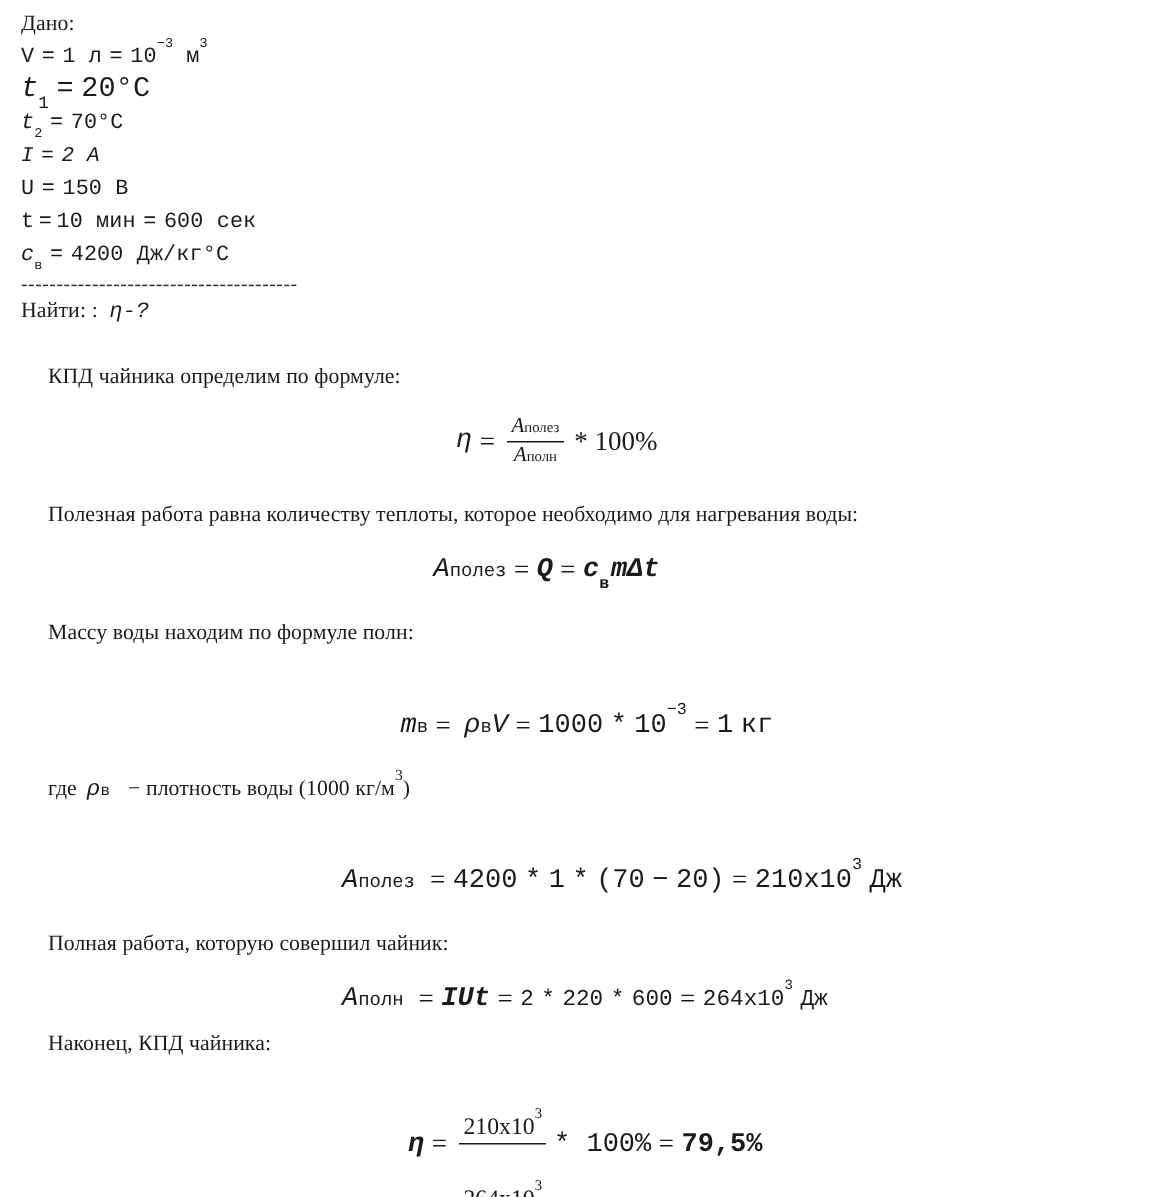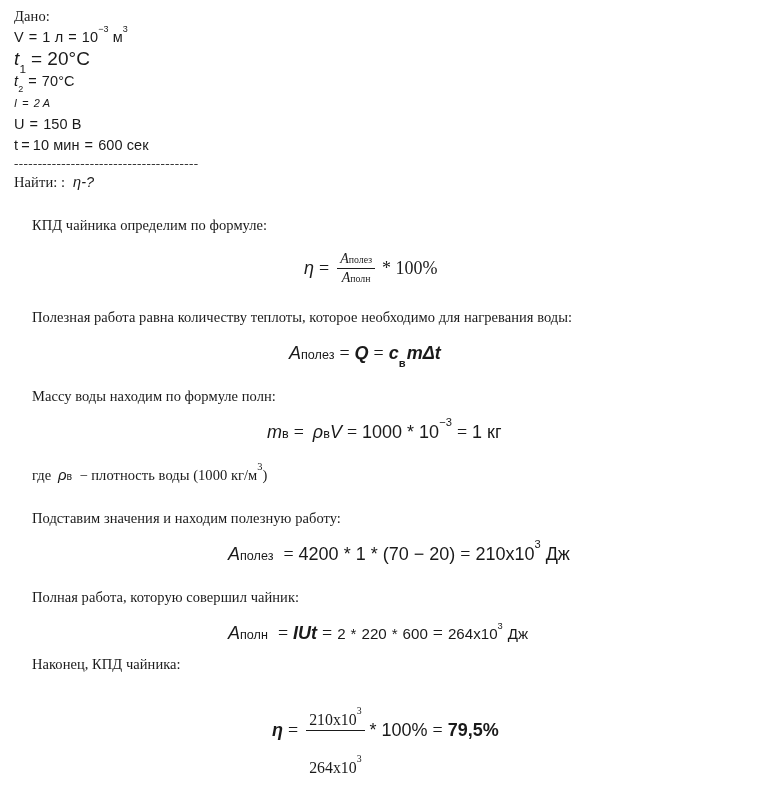--- a/index.html
+++ b/index.html
@@ -46,21 +46,21 @@
     font-size: 13px;
     line-height: 16px;
     color: #2a2a2a;
     letter-spacing: 0.4px;
     white-space: nowrap;
     overflow: hidden;
   }
 
   
   .math {
-    font-family: Liberation Sans, sans-serif;
+    font-family: Liberation Mono, monospace;
     font-size: 18px;
     white-space: nowrap;
   }
   .mvar { font-style: italic; }
   .mvb  { font-style: italic; font-weight: bold; }
   .mup  { font-style: normal; }
   sub {
     font-size: 0.62em;
     font-style: normal;
     line-height: 0;
@@ -78,21 +78,21 @@
 
   
   .eqrow {
     display: flex;
     align-items: center;
     font-size: 18px;
     white-space: nowrap;
   }
   .eq-c1 { padding-left: 290px; }   
   .eq-c2 { padding-left: 275px; }   
-  .eq-c3 { padding-left: 253px; }   
+  .eq-c3 { padding-left: 253px; margin-top: 25px; }   
   .eq-c4 { padding-left: 214px; }   
   .eq-c5 { padding-left: 214px; }   
   .eq-c6 { padding-left: 258px; }   
 
   
   .frac {
     display: inline-flex;
     flex-direction: column;
     align-items: center;
     vertical-align: middle;
@@ -135,37 +135,42 @@
     </span>
   </div>
 
   <div class="line">
     <span class="math" style="font-size:14.5px">
       <span class="mvar">t<sub>2</sub></span><span class="op">=</span><span class="mup">70°C</span>
     </span>
   </div>
 
   <div class="line">
-    <span class="math" style="font-size:11px">
+    <span class="math" style="font-size:14px">
       <span class="mvar">I</span><span class="op">=</span><span class="mvar">2 A</span>
     </span>
   </div>
 
   <div class="line">
     <span class="math" style="font-size:14.5px">
       <span class="mup">U</span><span class="op">=</span><span class="mup">150 В</span>
     </span>
   </div>
 
   <div class="line">
     <span class="math" style="font-size:14.5px">
       <span class="mup">t</span><span class="opn">=</span><span class="mup">10 мин</span><span class="op">=</span><span class="mup">600 сек</span>
     </span>
   </div>
 
+  <div class="line">
+    <span class="math" style="font-size:14.5px">
+      <span class="mvar">c<sub>в</sub></span><span class="op">=</span><span class="mup">4200 Дж/кг°С</span>
+    </span>
+  </div>
 
   <div class="divider">---------------------------------------</div>
 
   <div class="line">
     <span>Найти: :</span>
     <span class="math ital" style="font-size:14.5px;padding-left:4px">η-?</span>
   </div>
 
   <div class="gap-lg"></div>
 
@@ -234,21 +239,20 @@
   <div class="para">
     <span>где</span>
     <span class="math" style="font-size:15px;padding:0 3px">
       <span class="mvar">ρ</span><span class="insub">в</span>
     </span>
     <span>− плотность воды (1000 кг/м<sup style="font-size:0.72em;top:-0.42em">3</sup>)</span>
   </div>
 
   <div class="gap-lg"></div>
 
-  <div class="para">Подставим значения и находим полезную работу:</div>
 
   <div class="gap-md"></div>
 
   <div class="eqrow eq-c4">
     <span class="math">
       <span class="mvar">A</span><span class="insub">полез</span>
     </span>
     <span class="op" style="padding-left:10px">=</span>
     <span class="math num-plain">
       4200<span class="op">*</span>1<span class="op">*</span>(70<span class="op">−</span>20)

